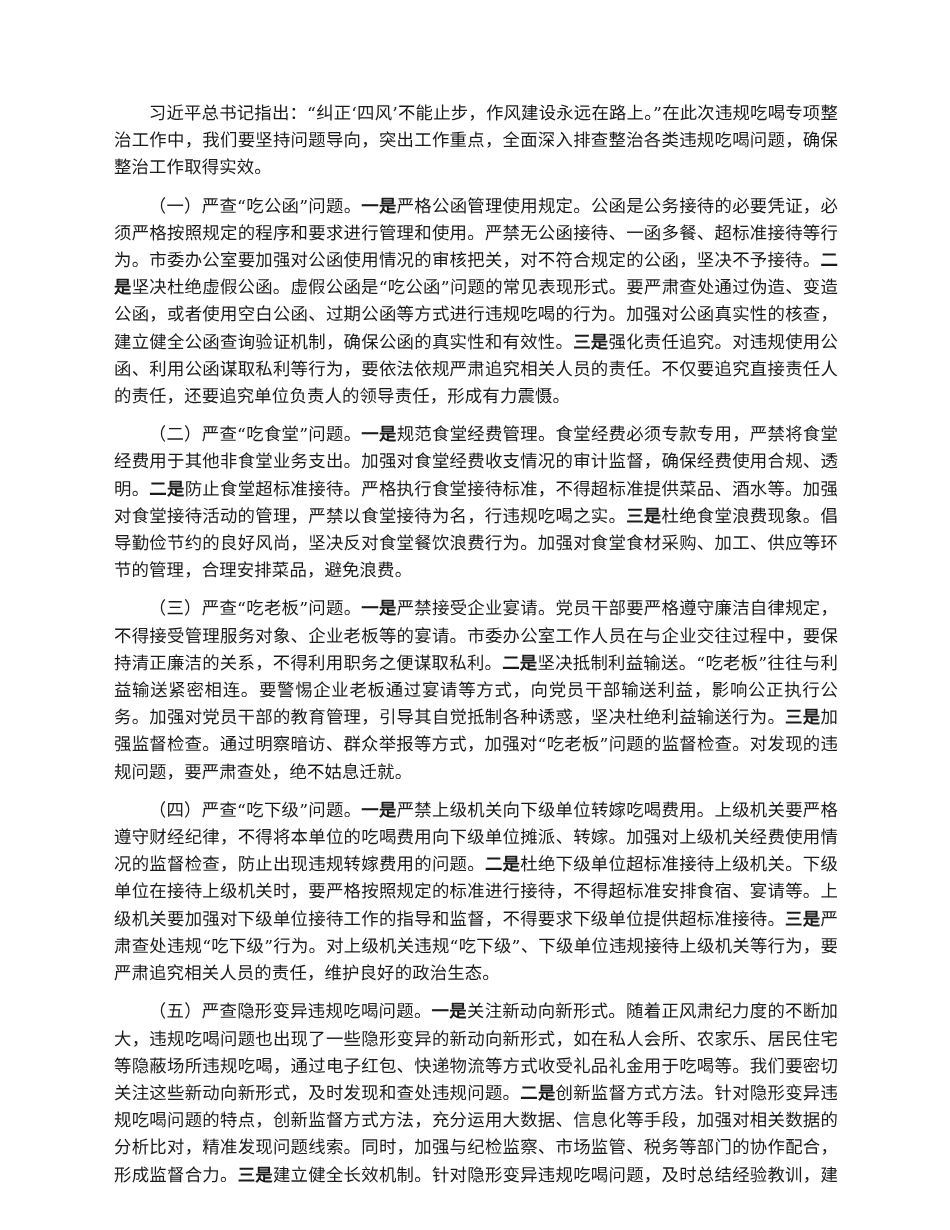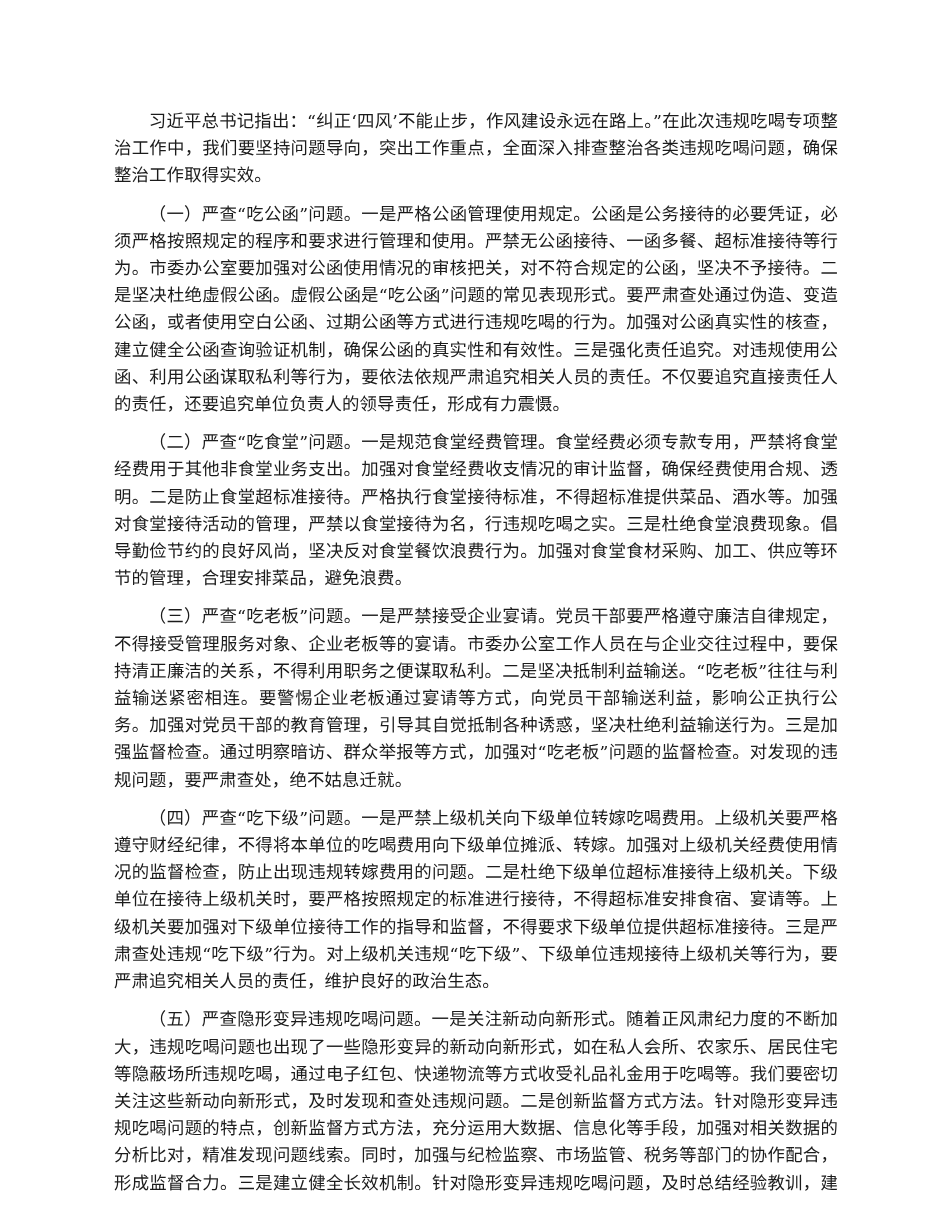--- a/index.html
+++ b/index.html
@@ -10,21 +10,21 @@
   }
   body {
     font-family: "DejaVu Serif", "Liberation Serif", serif;
     color: #1b1b1b;
     -webkit-font-smoothing: none;
   }
   .page {
     position: relative;
     width: 950px;
     height: 1184px;
-    margin: 8px auto;
+    margin: 0 auto;
     background: #ffffff;
     overflow: hidden;
     box-sizing: border-box;
   }
   .doc-body {
     position: absolute;
     left: 114px;
     top: 100px;
     width: 724px;
   }
@@ -45,21 +45,21 @@
     margin: 0 0 11px 0;
     font-size: 17.4px;
     line-height: 27.2px;
     text-indent: 2em;
     letter-spacing: 0.15px;
     color: #1b1b1b;
     text-align: left;
   }
   
   span.run { font-weight: 400; }
-  span.run.b { font-weight: 400; }
+  span.run.b { font-weight: 700; }
 </style>
 </head>
 <body style="background: rgb(255, 255, 255);">
 
 <div class="page" style="background: rgb(255, 255, 255);">
   <div class="doc-body">
     <div id="paragraph-container">
         <p class="para indent" style="color: rgb(27, 27, 27);"><span class="run">习近平总书记指出：“纠正‘四风’不能止步，作风建设永远在路上。”在此次违规吃喝专项整治工作中，我们要坚持问题导向，突出工作重点，全面深入排查整治各类违规吃喝问题，确保整治工作取得实效。</span></p>
         <p class="para indent" style="color: rgb(27, 27, 27);"><span class="run">（一）严查“吃公函”问题。</span><span class="run b">一是</span><span class="run">严格公函管理使用规定。公函是公务接待的必要凭证，必须严格按照规定的程序和要求进行管理和使用。严禁无公函接待、一函多餐、超标准接待等行为。市委办公室要加强对公函使用情况的审核把关，对不符合规定的公函，坚决不予接待。</span><span class="run b">二是</span><span class="run">坚决杜绝虚假公函。虚假公函是“吃公函”问题的常见表现形式。要严肃查处通过伪造、变造公函，或者使用空白公函、过期公函等方式进行违规吃喝的行为。加强对公函真实性的核查，建立健全公函查询验证机制，确保公函的真实性和有效性。</span><span class="run b">三是</span><span class="run">强化责任追究。对违规使用公函、利用公函谋取私利等行为，要依法依规严肃追究相关人员的责任。不仅要追究直接责任人的责任，还要追究单位负责人的领导责任，形成有力震慑。</span></p>
         <p class="para indent" style="color: rgb(27, 27, 27);"><span class="run">（二）严查“吃食堂”问题。</span><span class="run b">一是</span><span class="run">规范食堂经费管理。食堂经费必须专款专用，严禁将食堂经费用于其他非食堂业务支出。加强对食堂经费收支情况的审计监督，确保经费使用合规、透明。</span><span class="run b">二是</span><span class="run">防止食堂超标准接待。严格执行食堂接待标准，不得超标准提供菜品、酒水等。加强对食堂接待活动的管理，严禁以食堂接待为名，行违规吃喝之实。</span><span class="run b">三是</span><span class="run">杜绝食堂浪费现象。倡导勤俭节约的良好风尚，坚决反对食堂餐饮浪费行为。加强对食堂食材采购、加工、供应等环节的管理，合理安排菜品，避免浪费。</span></p>

